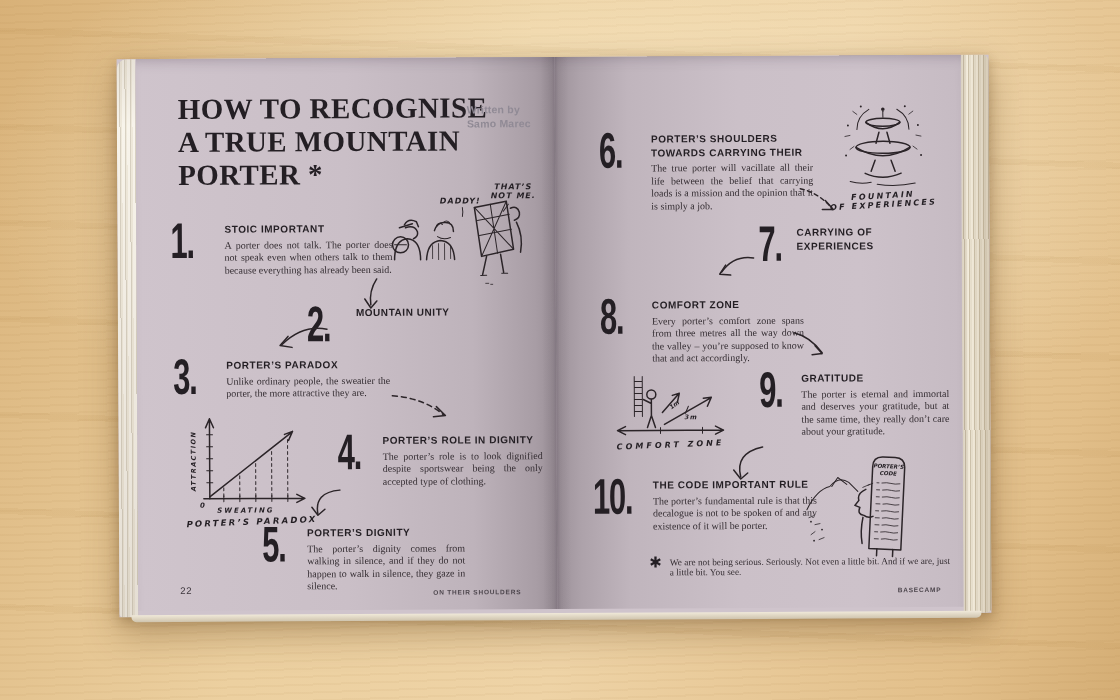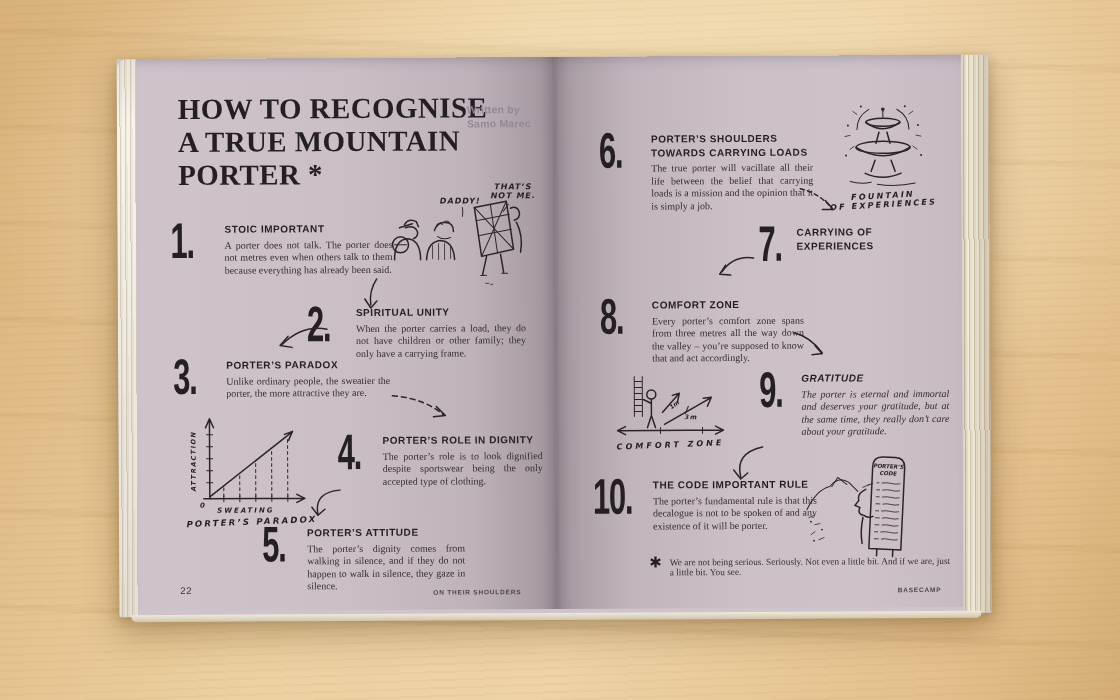--- a/index.html
+++ b/index.html
@@ -96,21 +96,21 @@
     </div>
 
     <div class="abs byline" style="left:331px;top:45px;width:80px;">
       <div>Written by</div>
       <div>Samo Marec</div>
     </div>
 
     <div class="abs num" style="left:34px;top:162px;">1.</div>
     <div class="abs" style="left:88px;top:164px;width:168px;">
       <div class="h">STOIC IMPORTANT</div>
-      <div class="b">A porter does not talk. The porter does not metres even when others talk to them because everything has already been said.</div>
+      <div class="b">A porter does not talk. The porter does not speak even when others talk to them because everything has already been said.</div>
     </div>
 
     <svg class="abs" style="left:246px;top:120px;" width="158" height="122" viewBox="0 0 158 122">
       <text x="78" y="26" text-anchor="middle" font-size="8" letter-spacing="1">DADDY!</text>
       <path class="s2" d="M80,30 q1,5 0,9"></path>
       <text x="131" y="12" text-anchor="middle" font-size="8" letter-spacing="1">THAT’S</text>
       <text x="131" y="21" text-anchor="middle" font-size="8" letter-spacing="1">NOT ME.</text>
       <path class="s2" d="M126,27 l-5,7"></path>
 
       <path class="s" d="M22,47 q4,-7 12,-3 l2,5"></path>
@@ -135,22 +135,21 @@
       <path class="thin" d="M103,106 h3 M108,107 h2"></path>
     </svg>
 
     <svg class="abs" style="left:224px;top:218px;" width="22" height="36" viewBox="0 0 22 36">
       <path class="s" d="M16,3 q-8,12 -6,26"></path>
       <path class="s" d="M4,23 L10,32 M10,32 L16,25"></path>
     </svg>
 
     <div class="abs num" style="left:170px;top:246px;">2.</div>
     <div class="abs" style="left:219px;top:248px;width:170px;">
-      <div class="h">SPIRITUAL UNITY</div>
-      <div class="b">When the porter carries a load, they do not have children or other family; they only have a carrying frame.</div>
+      <div class="h">MOUNTAIN UNITY</div>
     </div>
 
     <svg class="abs" style="left:136px;top:266px;" width="58" height="26" viewBox="0 0 58 26">
       <path class="s" d="M54,5 q-24,-5 -45,15"></path>
       <path class="s" d="M15,12 L7,21 M7,21 L19,23"></path>
     </svg>
 
     <div class="abs num" style="left:36px;top:298px;">3.</div>
     <div class="abs" style="left:89px;top:300px;width:164px;">
       <div class="h">PORTER’S PARADOX</div>
@@ -181,34 +180,34 @@
       <div class="b">The porter’s role is to look dignified despite sportswear being the only accepted type of clothing.</div>
     </div>
 
     <svg class="abs" style="left:172px;top:428px;" width="34" height="34" viewBox="0 0 34 34">
       <path class="s" d="M30,4 q-26,2 -22,24"></path>
       <path class="s" d="M2,21 L8,29 M8,29 L15,23"></path>
     </svg>
 
     <div class="abs num" style="left:124px;top:466px;">5.</div>
     <div class="abs" style="left:169px;top:468px;width:158px;">
-      <div class="h">PORTER’S ATTITUDE</div>
+      <div class="h">PORTER’S DIGNITY</div>
       <div class="b">The porter’s dignity comes from walking in silence, and if they do not happen to walk in silence, they gaze in silence.</div>
     </div>
 
     <div class="abs pageno" style="left:42px;top:526px;">22</div>
     <div class="abs foot" style="right:36px;top:531px;">ON THEIR SHOULDERS</div>
   </div>
 
   <div class="page page-right">
 
     <div class="abs num" style="left:44px;top:74px;">6.</div>
     <div class="abs" style="left:96px;top:76px;width:162px;">
       <div class="h">PORTER’S SHOULDERS</div>
-      <div class="h">TOWARDS CARRYING LOADS</div>
+      <div class="h">TOWARDS CARRYING THEIR</div>
       <div class="b">The true porter will vacillate all their life between the belief that carrying loads is a mission and the opinion that it is simply a job.</div>
     </div>
 
     <svg class="abs" style="left:282px;top:46px;" width="92" height="88" viewBox="0 0 92 88">
       <path class="s2" d="M46,10 v6"></path>
         <circle class="dot" cx="46" cy="8" r="1.8"></circle>
       <ellipse class="s" cx="46" cy="21" rx="17" ry="4"></ellipse>
       <path class="s" d="M29,21 q17,13 34,0"></path>
       <path class="s" d="M42,31 l-3,11 M50,31 l3,11"></path>
       <ellipse class="s" cx="46" cy="46" rx="27" ry="6"></ellipse>
@@ -250,21 +249,21 @@
       <div class="h">COMFORT ZONE</div>
       <div class="b">Every porter’s comfort zone spans from three metres all the way down the valley – you’re supposed to know that and act accordingly.</div>
     </div>
 
     <svg class="abs" style="left:234px;top:274px;" width="38" height="28" viewBox="0 0 38 28">
       <path class="s" d="M4,3 q16,4 28,20"></path>
       <path class="s" d="M25,16 L32,24 M32,24 L22,25"></path>
     </svg>
 
     <div class="abs num" style="left:203px;top:314px;">9.</div>
-    <div class="abs" style="left:245px;top:316px;width:148px;font-style:italic;">
+    <div class="abs" style="left:245px;top:316px;width:148px;">
       <div class="h">GRATITUDE</div>
       <div class="b">The porter is eternal and immortal and deserves your gratitude, but at the same time, they really don’t care about your gratitude.</div>
     </div>
 
     <svg class="abs" style="left:58px;top:316px;" width="112" height="66" viewBox="0 0 112 66">
       <path class="s2" d="M20,4 v40 M28,4 v40 M20,9 h8 M20,15 h8 M20,21 h8 M20,27 h8 M20,33 h8 M20,39 h8"></path>
       <circle class="s" cx="37" cy="22" r="4.5"></circle>
       <path class="s" d="M37,27 v16 M37,31 l-8,-4 M37,43 l-4,12 M37,43 l4,12"></path>
       <path class="s" d="M4,58 H108 M11,54 L3,58 M11,62 L3,58 M101,54 L109,58 M101,62 L109,58"></path>
       <path class="s2" d="M46,55 v6 M88,55 v6"></path>

